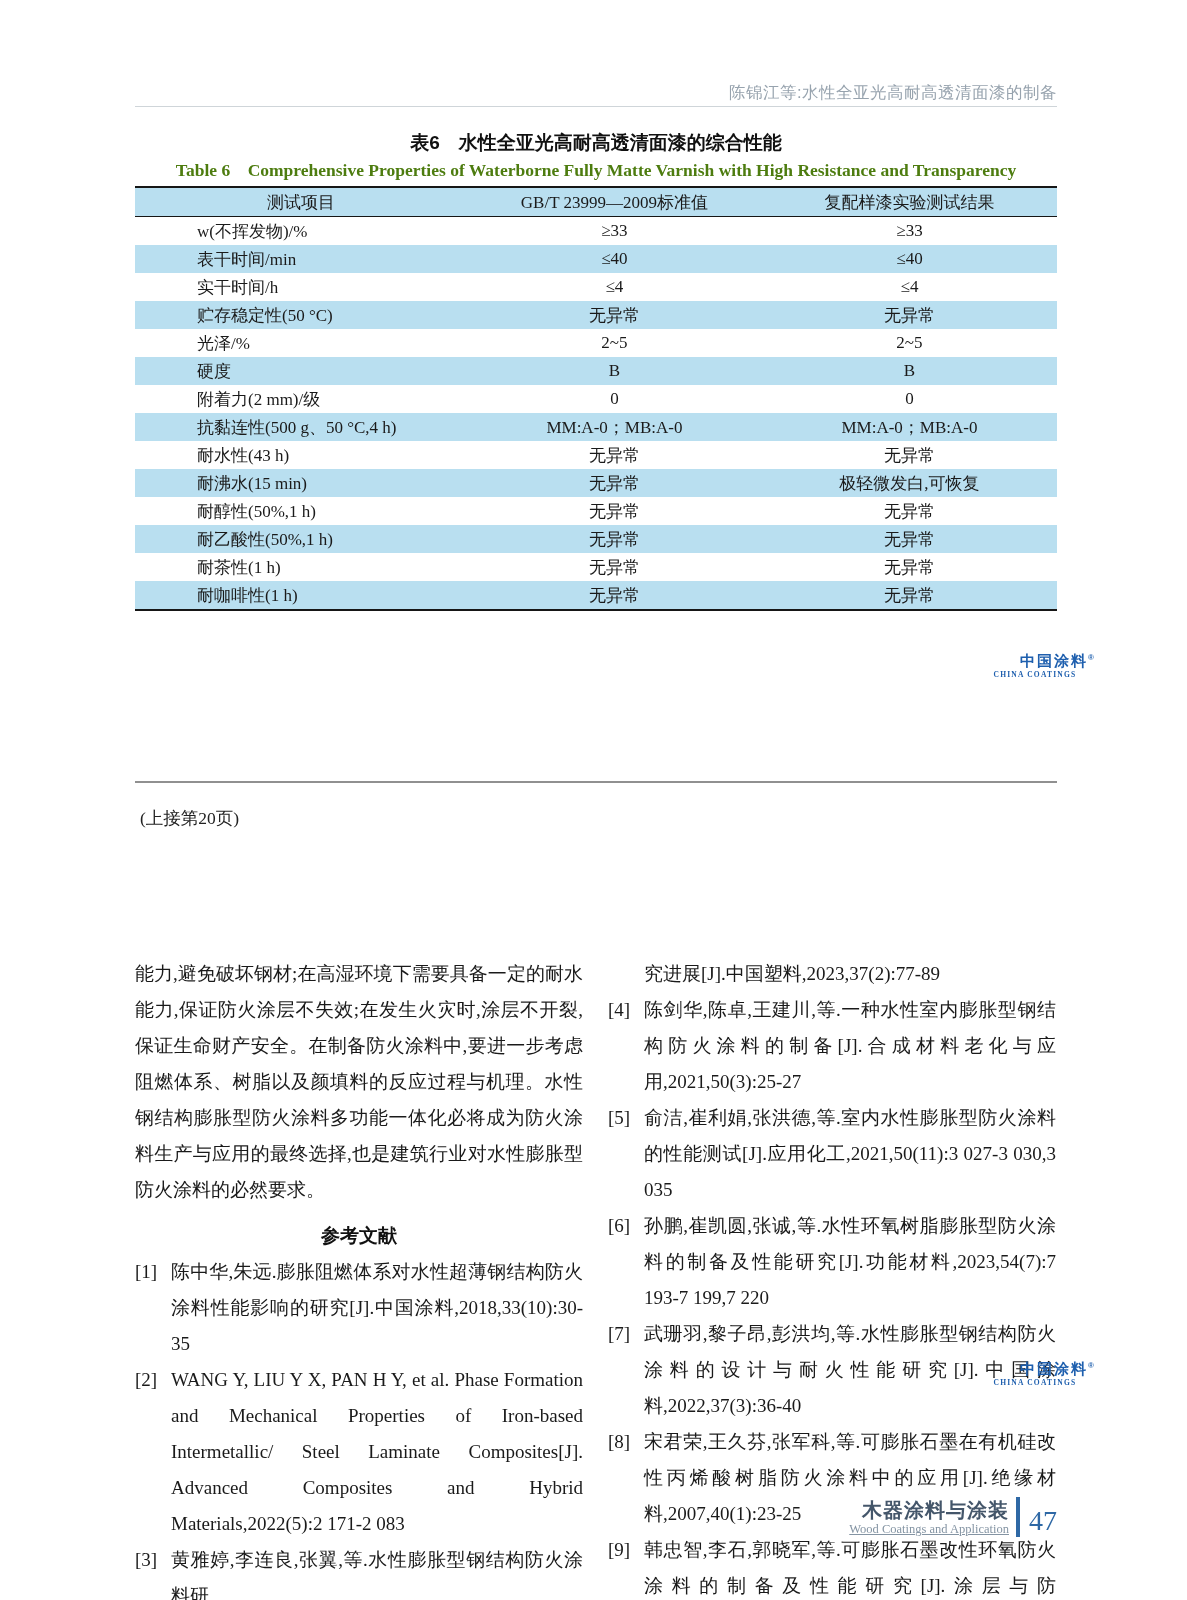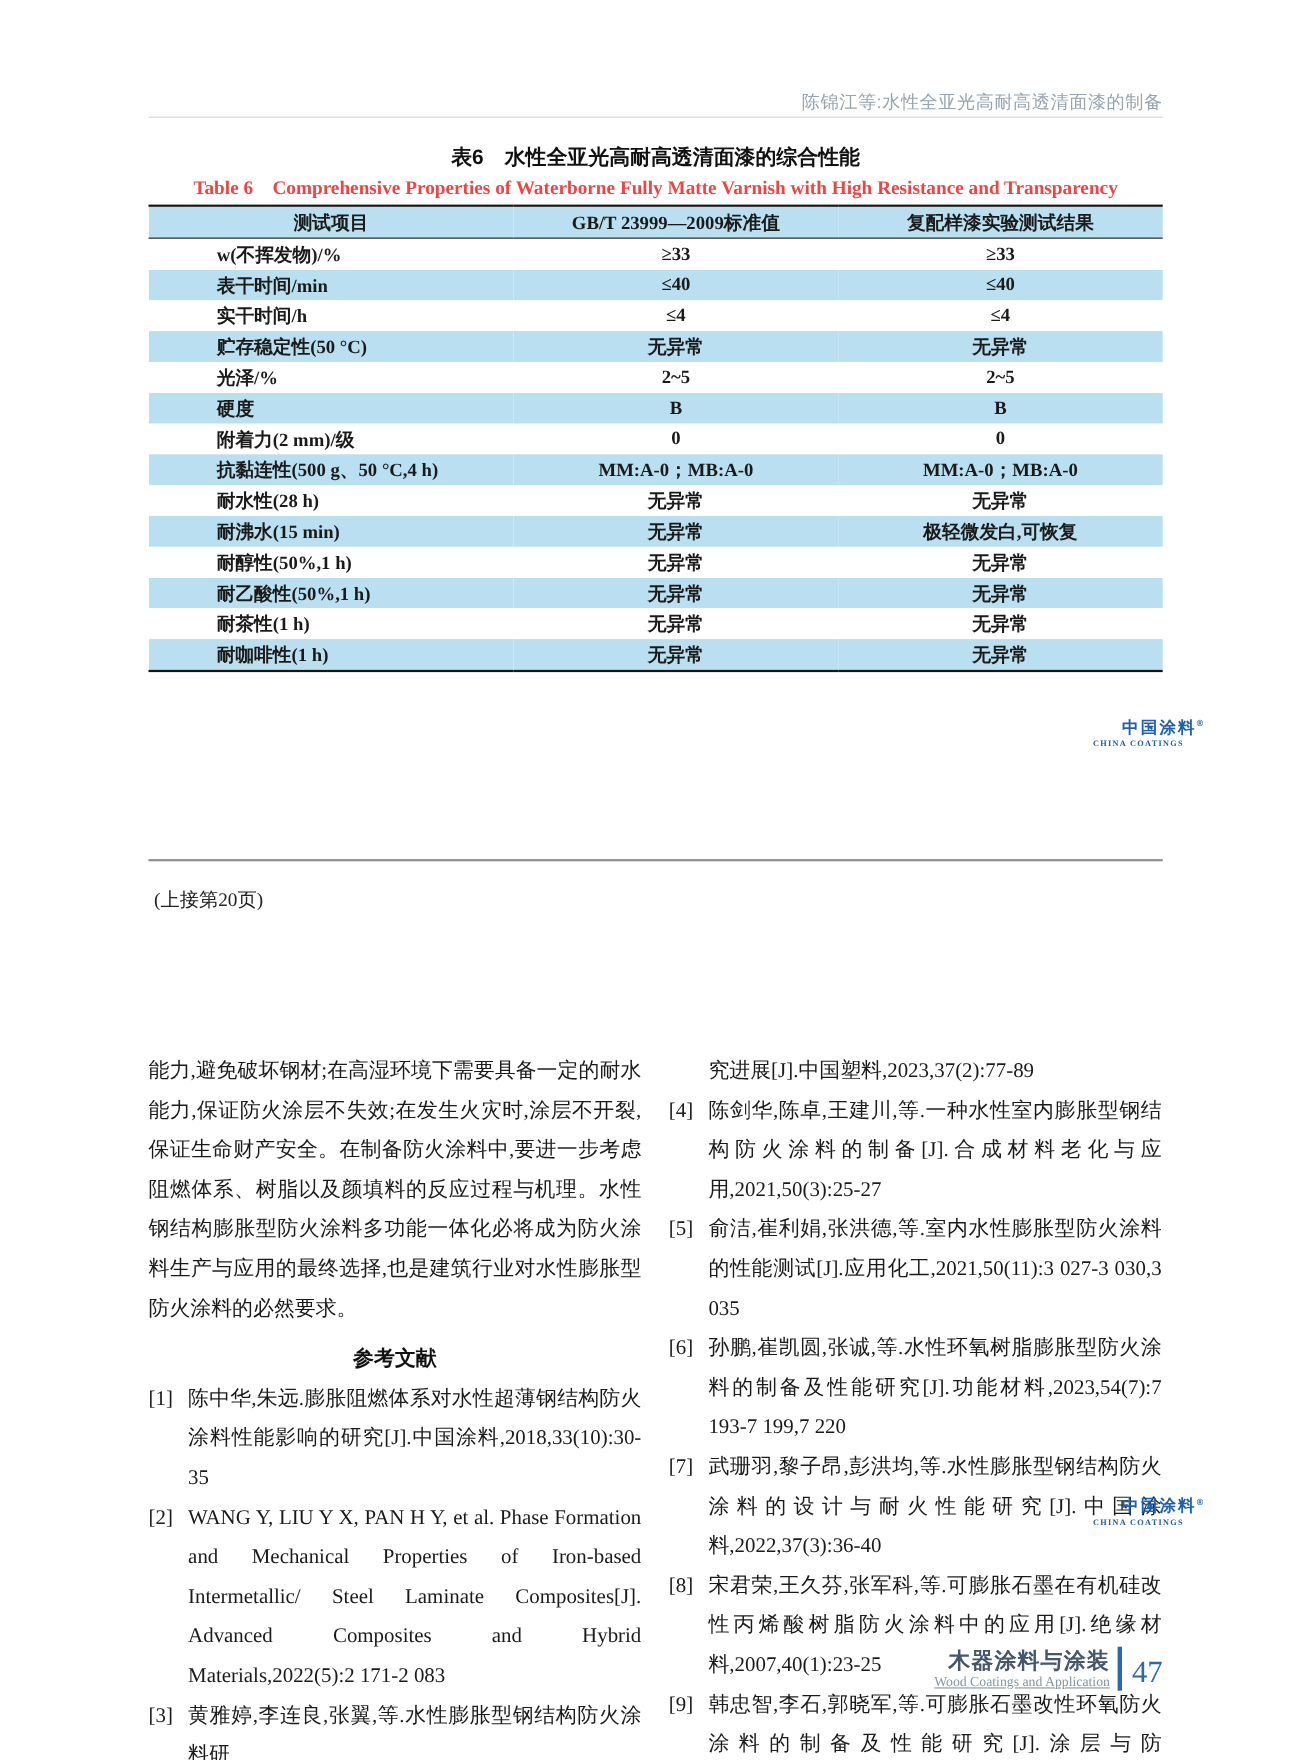--- a/index.html
+++ b/index.html
@@ -24,35 +24,35 @@
   .tbl-title-cn{
     position:absolute;top:130px;left:135px;right:130px;
     text-align:center;
     font-family:"Liberation Sans","DejaVu Sans",sans-serif;
     font-weight:bold;font-size:19px;color:#111;
   }
   .tbl-title-en{
     position:absolute;top:158px;left:135px;right:130px;
     text-align:center;
     font-family:"Liberation Serif","DejaVu Serif",serif;
-    font-weight:bold;font-size:17.5px;color:#ef4444;
+    font-weight:bold;font-size:17.5px;color:#4d7c0f;
   }
   
   .props-table{
     position:absolute;top:186px;left:135px;width:922px;
     border-collapse:collapse;table-layout:fixed;
     font-size:17px;color:#1a1a1a;
     border-top:2px solid #161616;
     border-bottom:2px solid #161616;
   }
   .props-table col.c1{width:36%;}
   .props-table col.c2{width:32%;}
   .props-table col.c3{width:32%;}
   .props-table th,.props-table td{
-    height:28px;padding:0;font-weight:bold;
+    height:28px;padding:0;font-weight:normal;
     text-align:center;vertical-align:middle;
     white-space:nowrap;overflow:hidden;
   }
   .props-table thead tr{background:#b9dff0;}
   .props-table thead th{border-bottom:1.5px solid #161616;}
   .props-table tbody tr:nth-child(even){background:#b9dff0;}
   .props-table tbody td:first-child{text-align:left;padding-left:62px;}
   
   .logo{position:absolute;text-align:center;color:#1e5fae;}
   .logo-1{top:650px;left:976px;}
@@ -170,21 +170,21 @@
         <td>附着力(2 mm)/级</td>
         <td>0</td>
         <td>0</td>
       </tr>
     <tr>
         <td>抗黏连性(500 g、50 °C,4 h)</td>
         <td>MM:A-0；MB:A-0</td>
         <td>MM:A-0；MB:A-0</td>
       </tr>
     <tr>
-        <td>耐水性(28 h)</td>
+        <td>耐水性(43 h)</td>
         <td>无异常</td>
         <td>无异常</td>
       </tr>
     <tr>
         <td>耐沸水(15 min)</td>
         <td>无异常</td>
         <td>极轻微发白,可恢复</td>
       </tr>
     <tr>
         <td>耐醇性(50%,1 h)</td>

